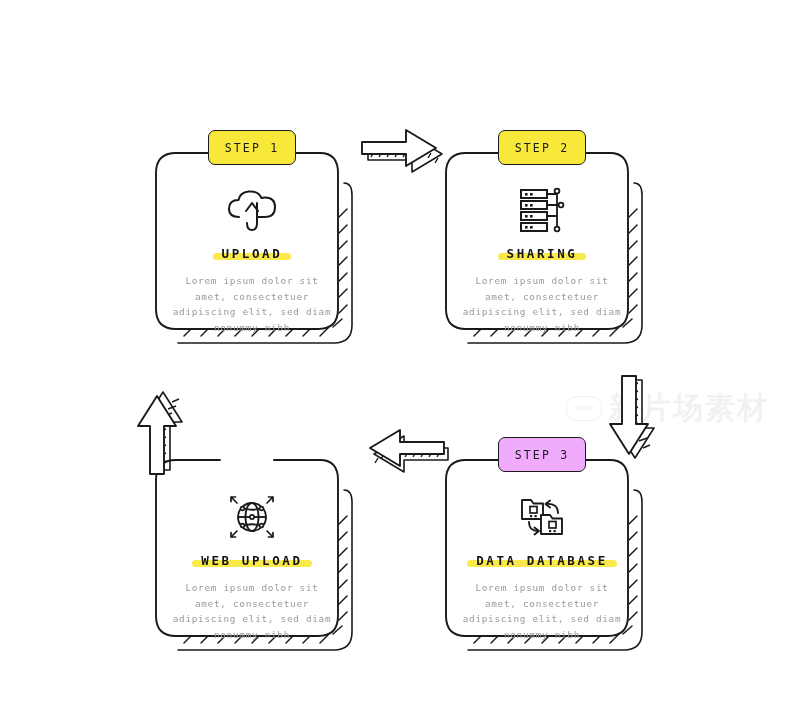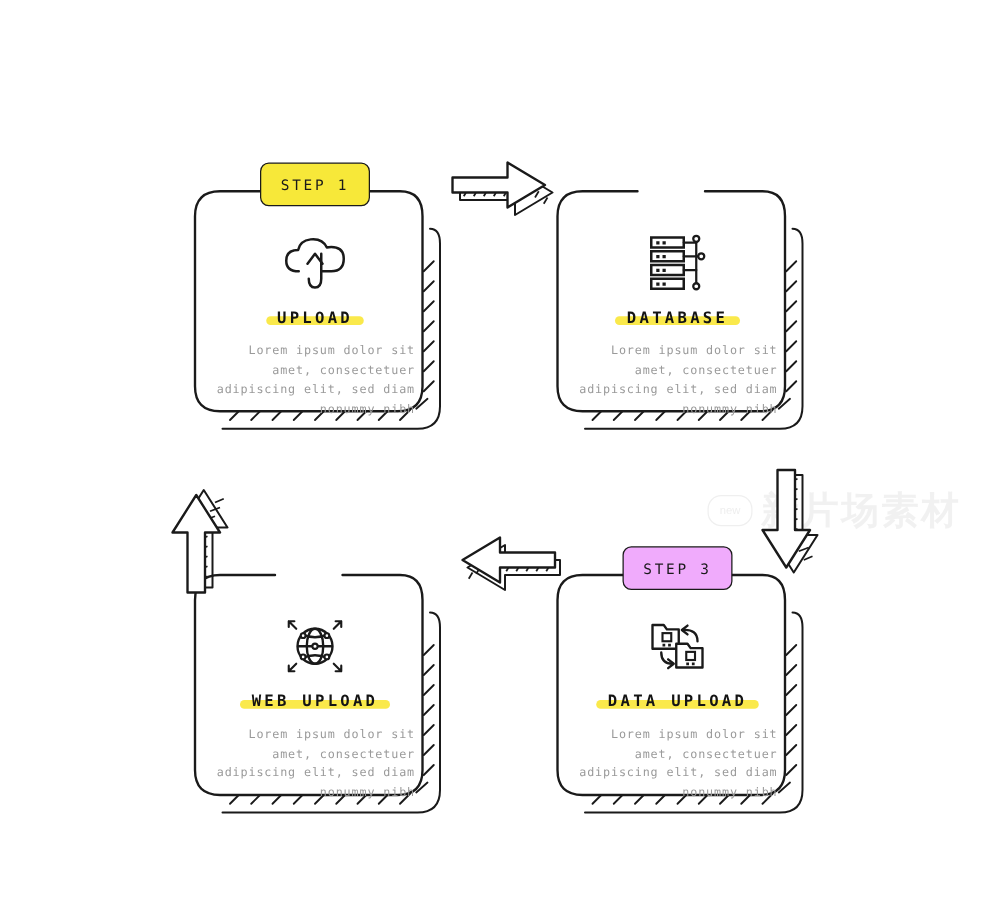--- a/index.html
+++ b/index.html
@@ -112,21 +112,21 @@
     letter-spacing: 2.6px;
     color: #141414;
     font-weight: 700;
     white-space: nowrap;
     font-family: "DejaVu Sans Mono", "Liberation Mono", monospace;
   }
 
   
   .desc {
     width: 160px;
-    text-align: right;
+    text-align: center;
     font-size: 9.4px;
     line-height: 15.5px;
     letter-spacing: 0.7px;
     color: #9a9a9a;
     font-family: "DejaVu Sans Mono", "Liberation Mono", monospace;
   }
 
   
   .arrow {
     position: absolute;
@@ -244,20 +244,23 @@
         <line x1="129" y1="181" x2="121" y2="189"></line>
         <line x1="112" y1="181" x2="104" y2="189"></line>
         <line x1="95" y1="181" x2="87" y2="189"></line>
         <line x1="78" y1="181" x2="70" y2="189"></line>
         <line x1="61" y1="181" x2="53" y2="189"></line>
         <line x1="44" y1="181" x2="36" y2="189"></line>
       </g>
       <path d="M126 6 L172 6 Q190 6 190 26 L190 162 Q190 182 170 182 L28 182 Q8 182 8 162 L8 26 Q8 6 28 6 L72 6" fill="#ffffff" stroke="#1a1a1a" stroke-width="1.9" stroke-linecap="round"></path>
     </svg>
 
+    <div class="badge" style="background:#F7E839;border:1.7px solid #1a1a1a;">
+      <span class="badge-label">STEP 2</span>
+    </div>
 
     <div class="card-body">
       <div class="icon-wrap">
         <svg width="50" height="48" viewBox="0 0 50 48">
           <g fill="none" stroke="#1a1a1a" stroke-width="2">
             <rect x="4" y="4" width="26" height="8"></rect>
             <rect x="4" y="15" width="26" height="8"></rect>
             <rect x="4" y="26" width="26" height="8"></rect>
             <rect x="4" y="37" width="26" height="8"></rect>
           </g>
@@ -280,21 +283,21 @@
           <g fill="#ffffff" stroke="#1a1a1a" stroke-width="1.8">
             <circle cx="40" cy="5" r="2.4"></circle>
             <circle cx="44" cy="19" r="2.4"></circle>
             <circle cx="40" cy="43" r="2.4"></circle>
           </g>
         </svg>
       </div>
 
       <div class="title-wrap">
         <span class="title-hl" style="background:#FAE94B;"></span>
-        <span class="title-text">DATABASE</span>
+        <span class="title-text">SHARING</span>
       </div>
 
       <div class="desc">Lorem ipsum dolor sit amet, consectetuer adipiscing elit, sed diam nonummy nibh</div>
     </div>
   </div>
 
   <div class="card card-4">
     <svg class="card-shell" viewBox="0 0 208 216">
       <path d="M196 36 Q204 36 204 48 L204 178 Q204 196 186 196 L30 196" fill="none" stroke="#1a1a1a" stroke-width="1.6" stroke-linecap="round"></path>
       <g stroke="#1a1a1a" stroke-width="1.5" stroke-linecap="round">
@@ -404,21 +407,21 @@
 
           <path d="M30 12 Q42 11 42 21" fill="none" stroke="#1a1a1a" stroke-width="1.9" stroke-linecap="round"></path>
           <path d="M34 8.5 L29.5 12 L34 15.5" fill="none" stroke="#1a1a1a" stroke-width="1.9" stroke-linecap="round" stroke-linejoin="round"></path>
           <path d="M13 30 Q13 39 22 39" fill="none" stroke="#1a1a1a" stroke-width="1.9" stroke-linecap="round"></path>
           <path d="M18.5 35.5 L23 39 L18.5 42.5" fill="none" stroke="#1a1a1a" stroke-width="1.9" stroke-linecap="round" stroke-linejoin="round"></path>
         </svg>
       </div>
 
       <div class="title-wrap">
         <span class="title-hl" style="background:#FAE94B;"></span>
-        <span class="title-text">DATA UPLOAD</span>
+        <span class="title-text">DATA DATABASE</span>
       </div>
 
       <div class="desc">Lorem ipsum dolor sit amet, consectetuer adipiscing elit, sed diam nonummy nibh</div>
     </div>
   </div>
 
   <div class="arrow arrow-top">
     <svg width="104" height="62" viewBox="0 0 104 62">
 
       <path d="M12 44 L56 44 L56 56 L86 38 L56 20 L56 32 L12 32 Z" fill="none" stroke="#1a1a1a" stroke-width="1.6" stroke-linejoin="round"></path>

